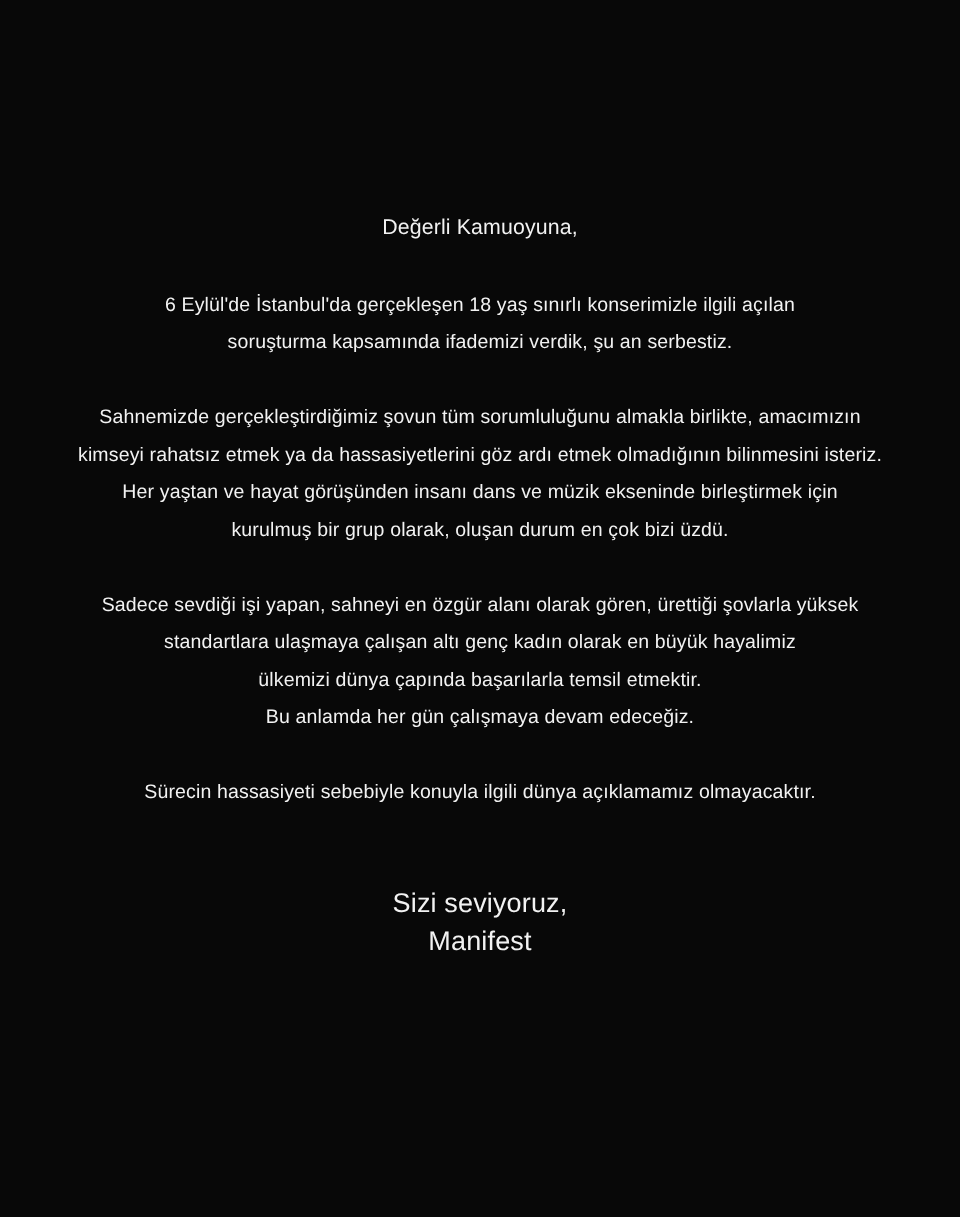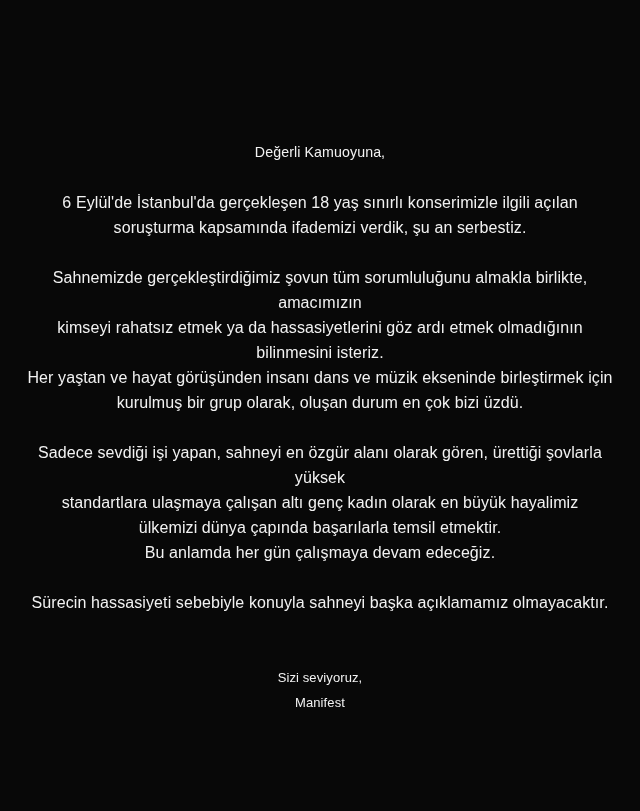--- a/index.html
+++ b/index.html
@@ -19,34 +19,34 @@
     box-sizing: border-box;
     padding: 140px 20px 0 20px;
     display: flex;
     flex-direction: column;
     align-items: center;
   }
   .para {
     width: 100%;
     text-align: center;
     color: #f2f2f2;
-    font-size: 16px;
+    font-size: 13px;
     line-height: 25px;
     letter-spacing: 0.1px;
     white-space: pre-line;
   }
   .gap {
     height: 25px;
     width: 100%;
   }
   .salutation {
     font-size: 14.2px;
   }
   .signoff-name {
-    font-size: 13px;
+    font-size: 18px;
   }
 </style>
 </head>
 <body>
 
 <div class="statement">
 
   <div class="para salutation">Değerli Kamuoyuna,</div>
   <div class="gap"></div>
 
@@ -59,21 +59,21 @@
 Her yaştan ve hayat görüşünden insanı dans ve müzik ekseninde birleştirmek için
 kurulmuş bir grup olarak, oluşan durum en çok bizi üzdü.</div>
   <div class="gap"></div>
 
   <div class="para">Sadece sevdiği işi yapan, sahneyi en özgür alanı olarak gören, ürettiği şovlarla yüksek
 standartlara ulaşmaya çalışan altı genç kadın olarak en büyük hayalimiz
 ülkemizi dünya çapında başarılarla temsil etmektir.
 Bu anlamda her gün çalışmaya devam edeceğiz.</div>
   <div class="gap"></div>
 
-  <div class="para">Sürecin hassasiyeti sebebiyle konuyla sahneyi başka açıklamamız olmayacaktır.</div>
+  <div class="para">Sürecin hassasiyeti sebebiyle konuyla ilgili dünya açıklamamız olmayacaktır.</div>
   <div class="gap"></div>
 
   <div class="gap"></div>
 
   <div class="para signoff-name">Sizi seviyoruz,
 Manifest</div>
 
 </div>
 
 </body></html>

